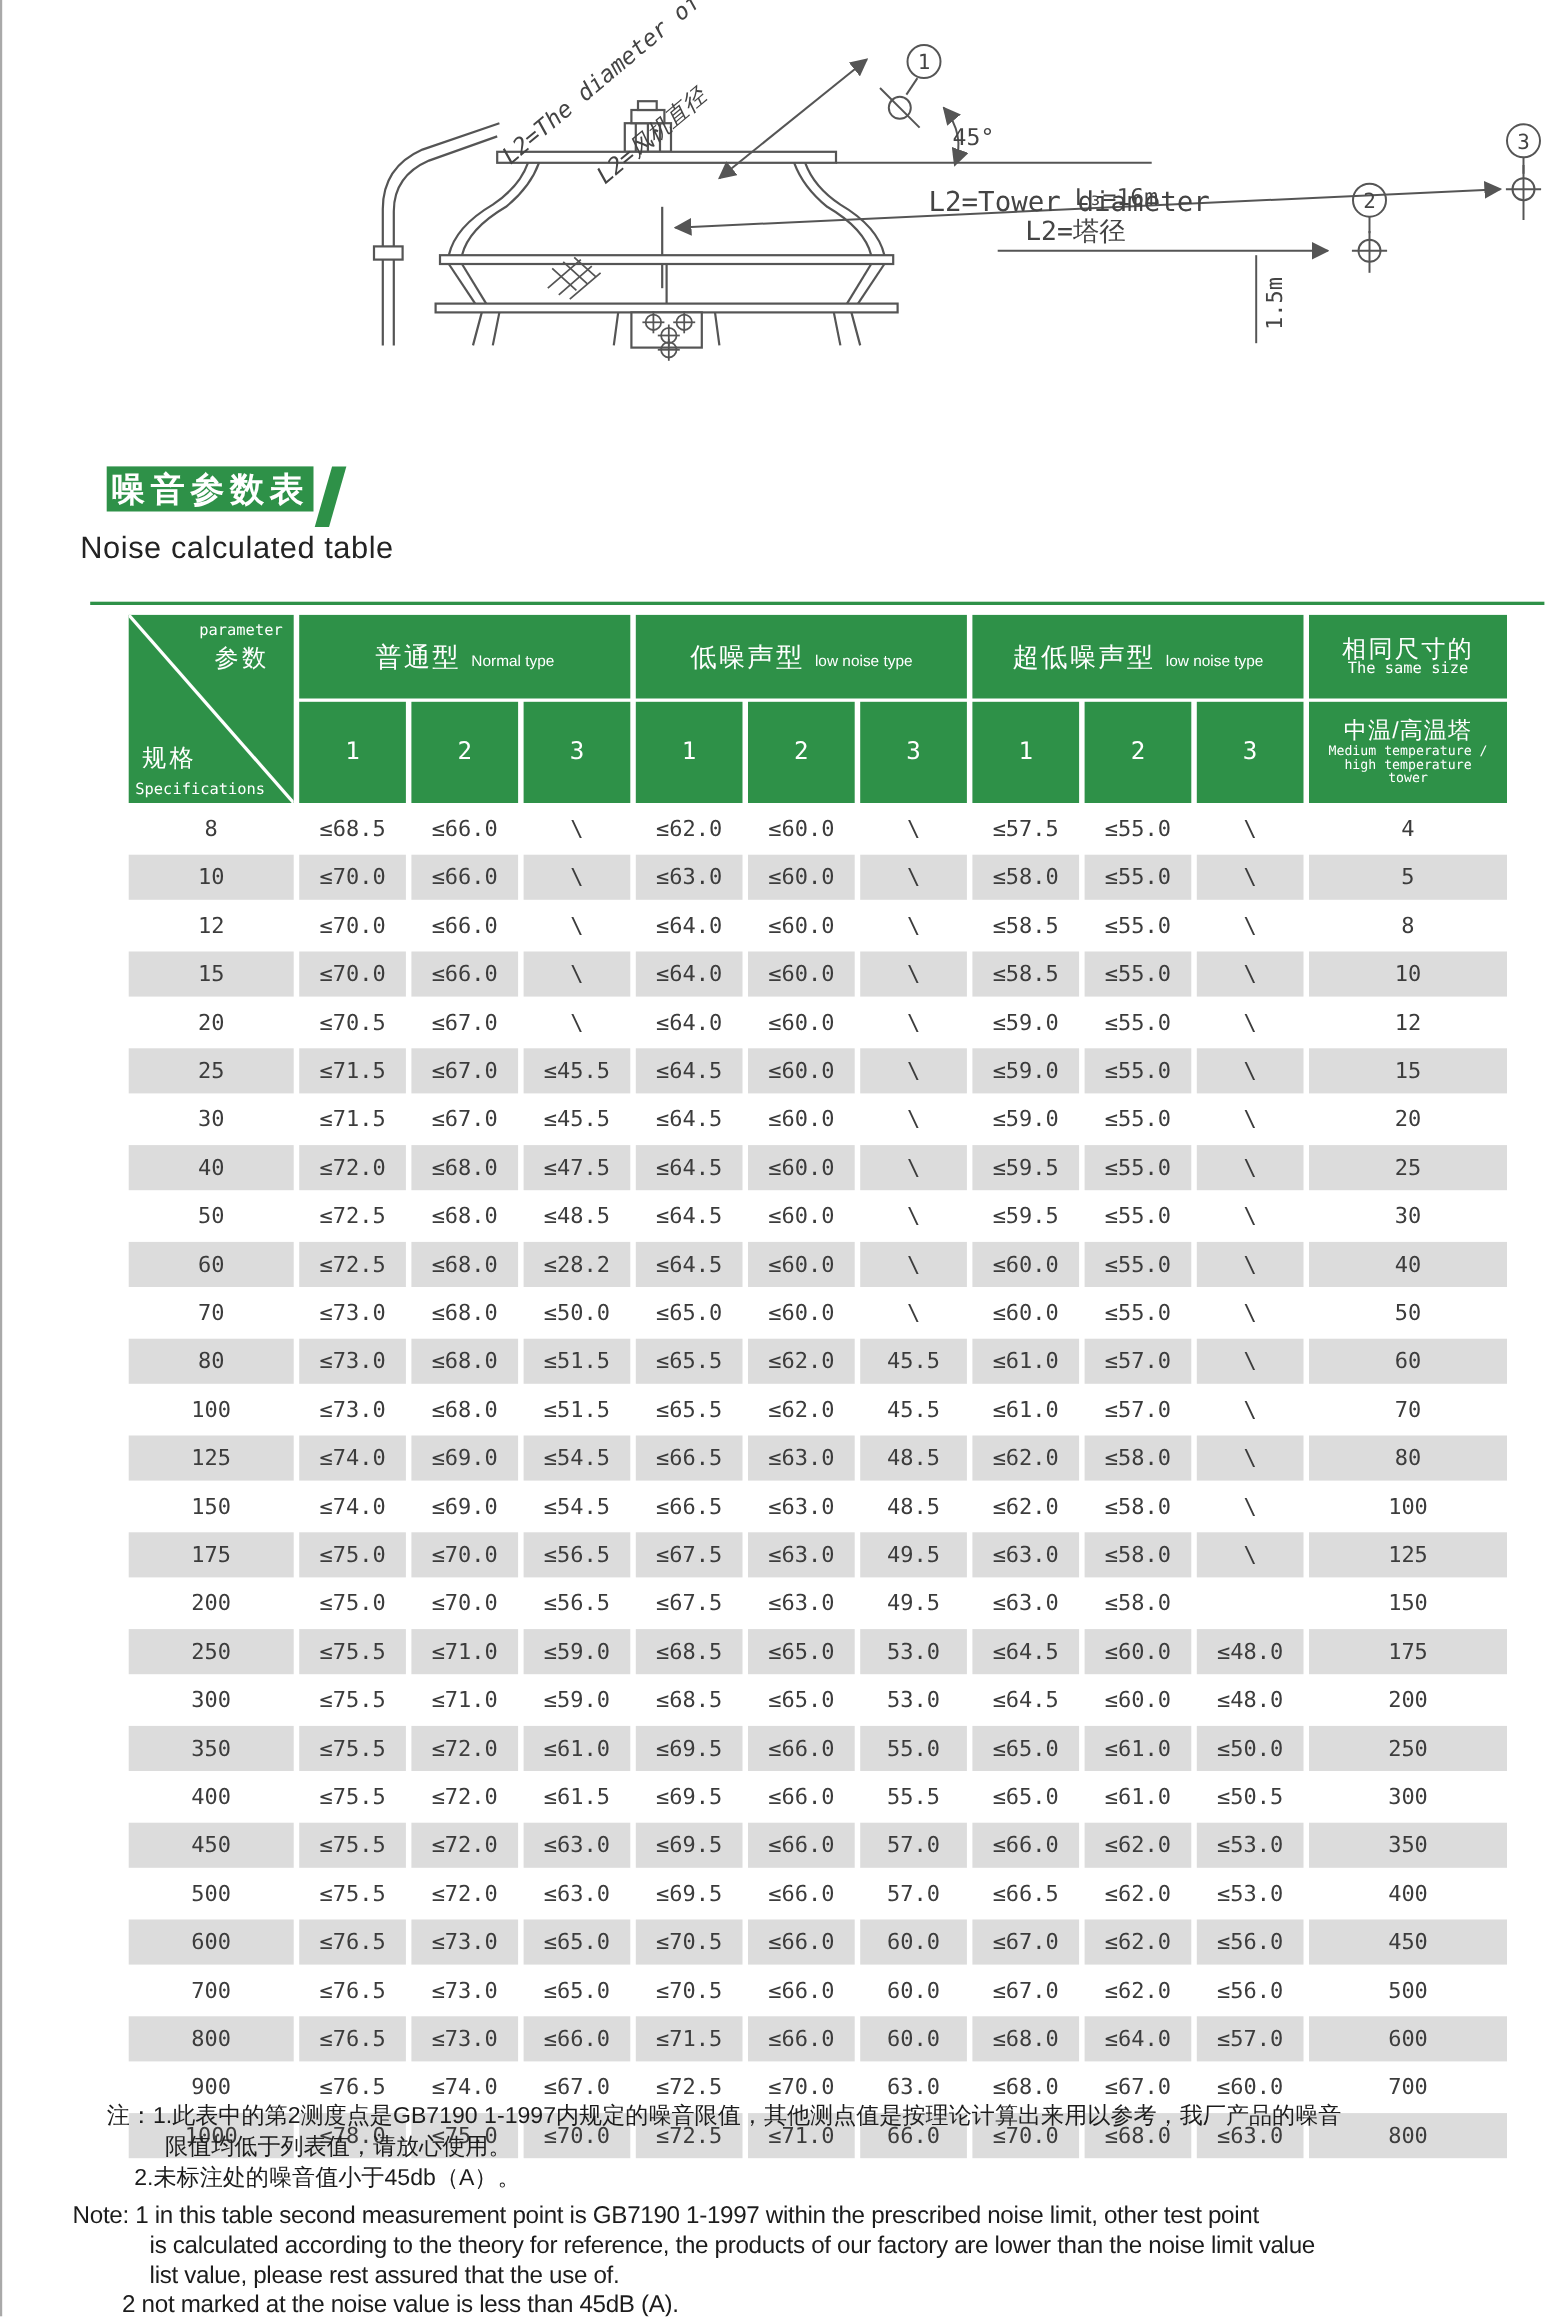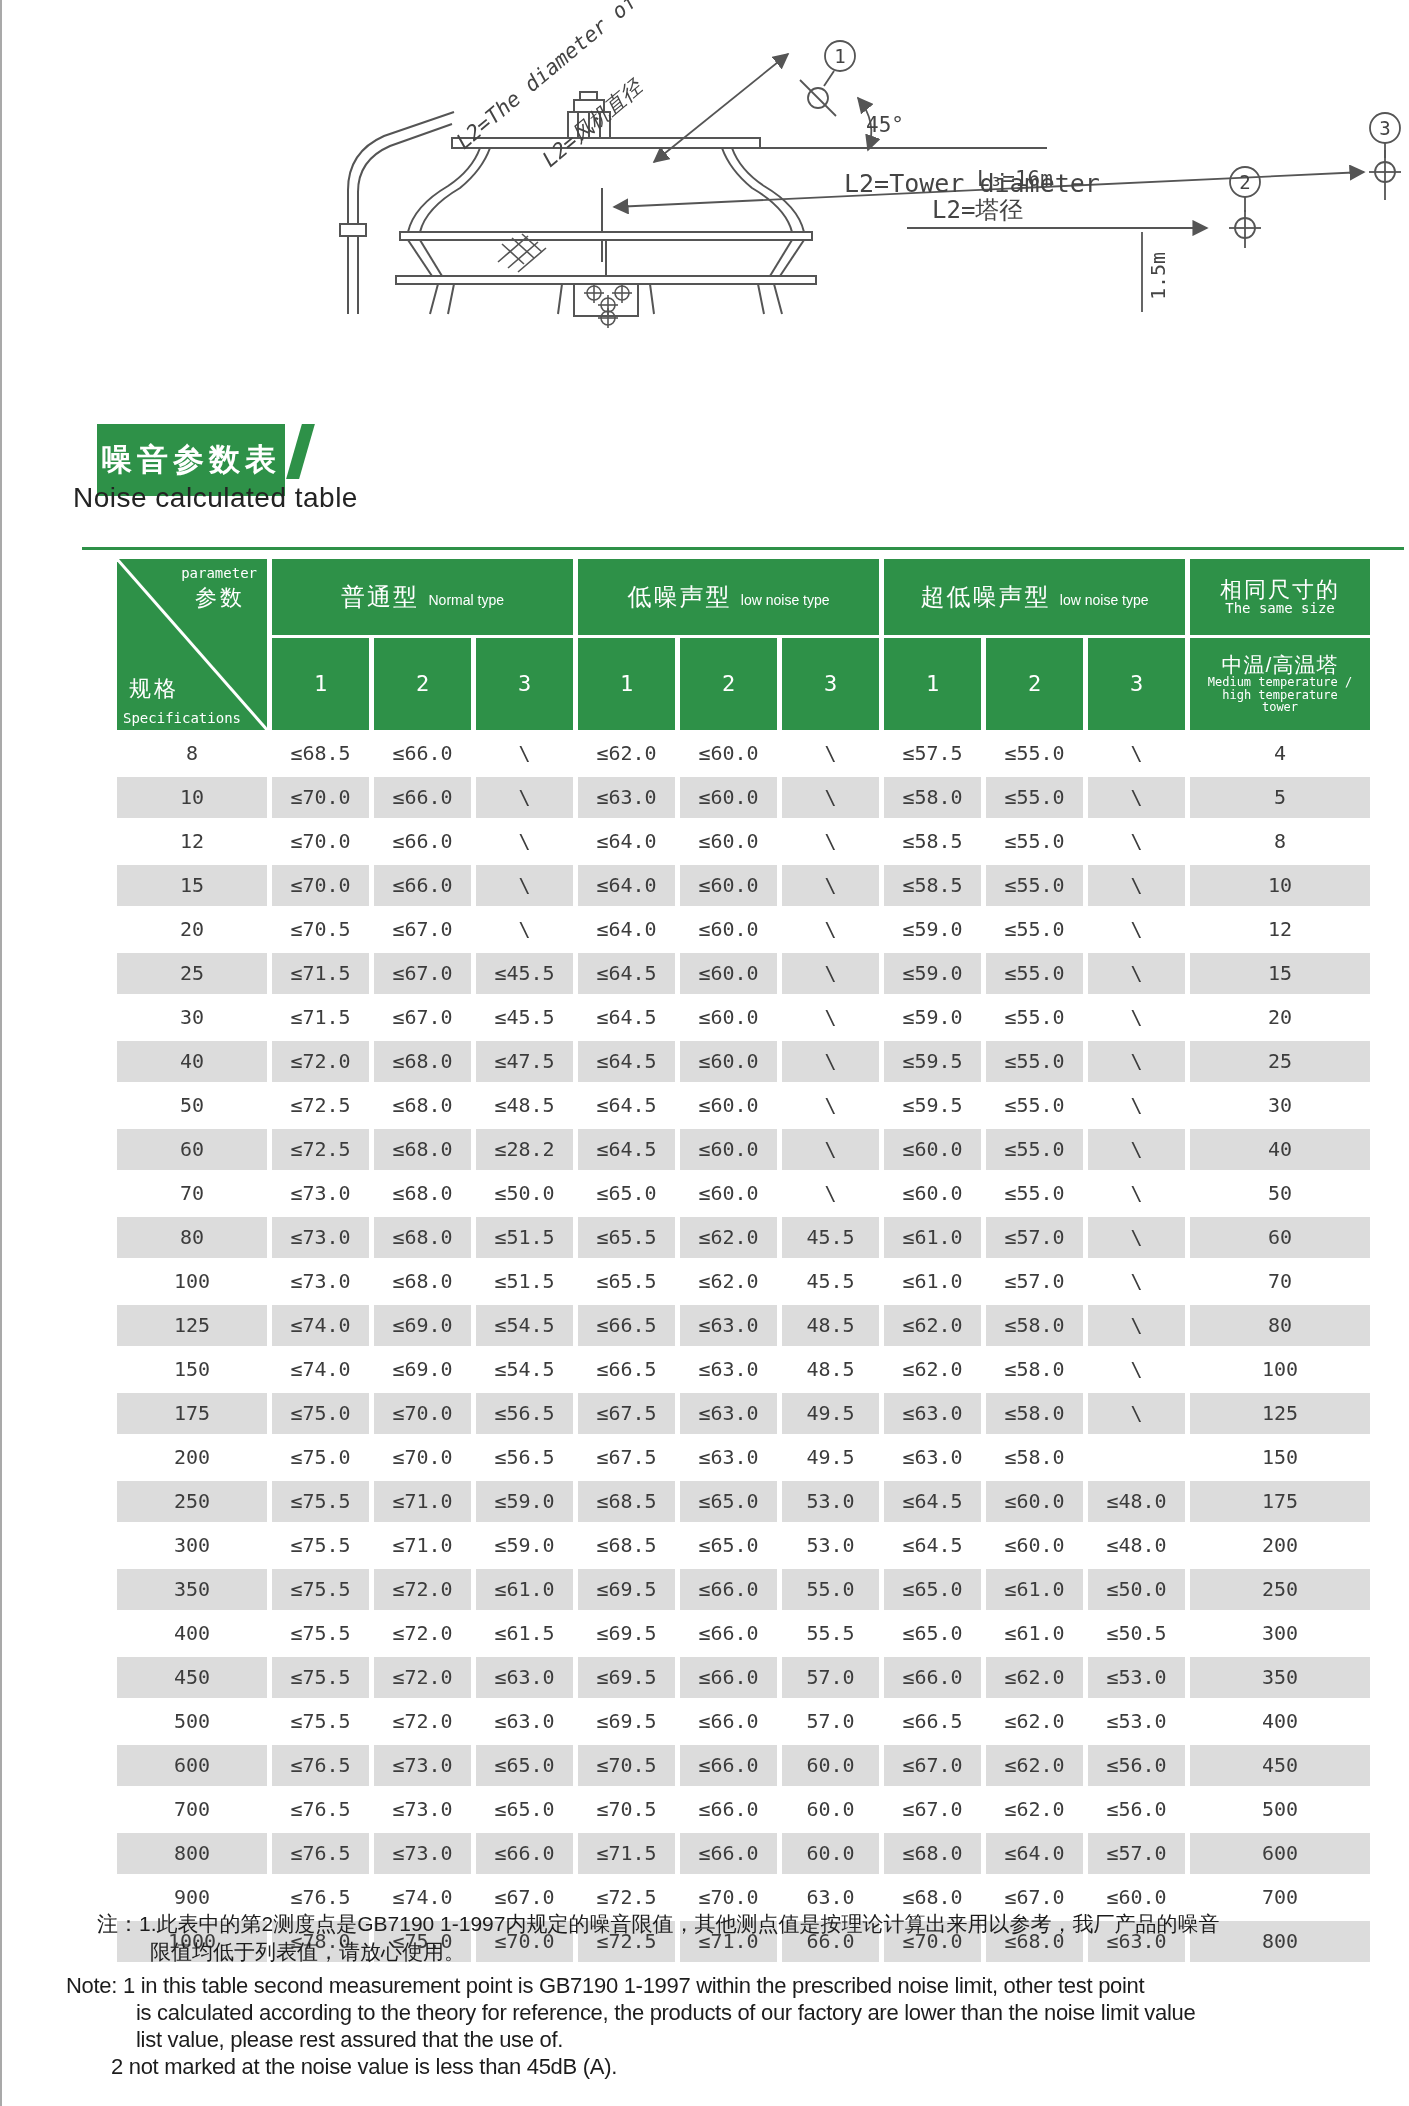--- a/index.html
+++ b/index.html
@@ -1,21 +1,21 @@
 <!DOCTYPE html>
 <html><head>
 <meta charset="utf-8">
 <style>
   html,body{margin:0;padding:0;background:#fff;}
   .page{position:relative;width:1409px;height:2106px;background:#fff;overflow:hidden;
         border-left:2px solid #a9a9a9;font-family:"Liberation Sans",sans-serif;}
   svg text{font-family:"DejaVu Sans Mono","DejaVu Sans",sans-serif;fill:#444;}
   .diagram{position:absolute;left:0;top:0;}
   
-  .badge{position:absolute;left:95px;top:424px;width:188px;height:72px;background:#2e9148;
+  .badge{position:absolute;left:95px;top:424px;width:188px;height:41px;background:#2e9148;
          color:#fff;display:flex;align-items:center;justify-content:center;
          font-size:31px;letter-spacing:5px;font-weight:bold;}
   .badge-slash{position:absolute;left:292px;top:424px;width:13px;height:55px;background:#2e9148;
          transform:skewX(-16deg);}
   .subtitle{position:absolute;left:71px;top:482px;font-size:28px;color:#232323;letter-spacing:0.5px;}
   .topline{position:absolute;left:80px;top:547px;width:1322px;height:3px;background:#2e9148;}
   
   table.noise{position:absolute;left:110px;top:556px;border-collapse:separate;border-spacing:5px 3px;
               table-layout:fixed;}
   table.noise th{background:#2e9148;color:#fff;font-weight:normal;padding:16px;vertical-align:middle;}
@@ -587,19 +587,20 @@
           <td>≤68.0</td>
           <td>≤63.0</td>
           <td>800</td>
         </tr>
       </tbody>
   </table>
 
   <div class="notes">
     <div class="nzh zh1">注：1.此表中的第2测度点是GB7190 1-1997内规定的噪音限值，其他测点值是按理论计算出来用以参考，我厂产品的噪音</div>
     <div class="nzh zh2">限值均低于列表值，请放心使用。</div>
+    <div class="nzh zh3">2.未标注处的噪音值小于45db（A）。</div>
     <div class="nen en1">Note: 1 in this table second measurement point is GB7190 1-1997 within the prescribed noise limit, other test point</div>
     <div class="nen en2">is calculated according to the theory for reference, the products of our factory are lower than the noise limit value</div>
     <div class="nen en3">list value, please rest assured that the use of.</div>
     <div class="nen en4">2 not marked at the noise value is less than 45dB (A).</div>
   </div>
 
 </div>
 
 </body></html>

